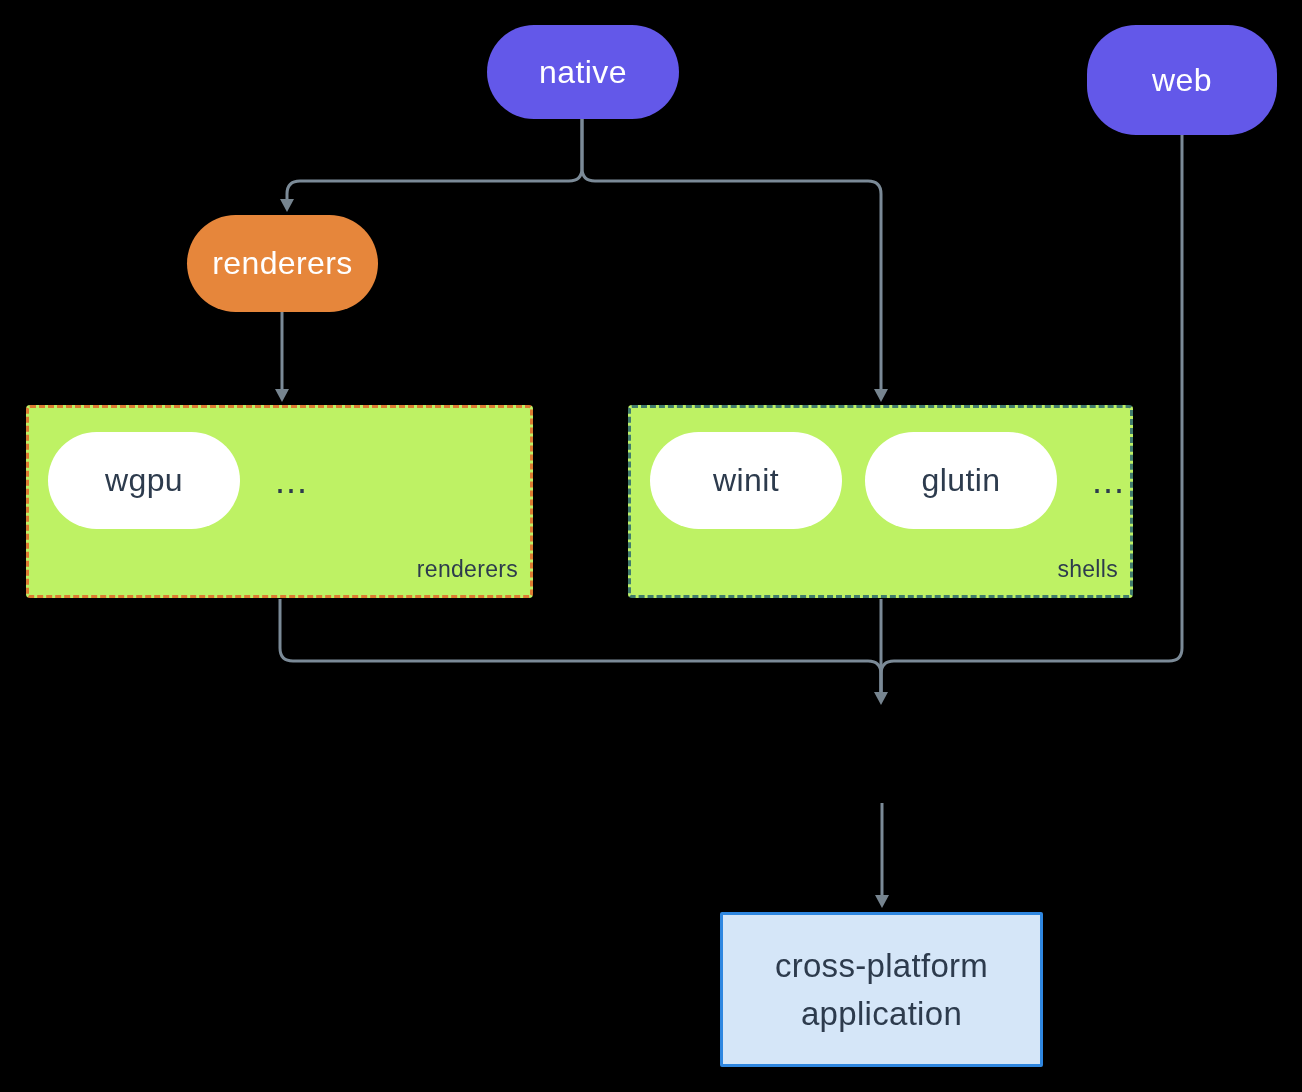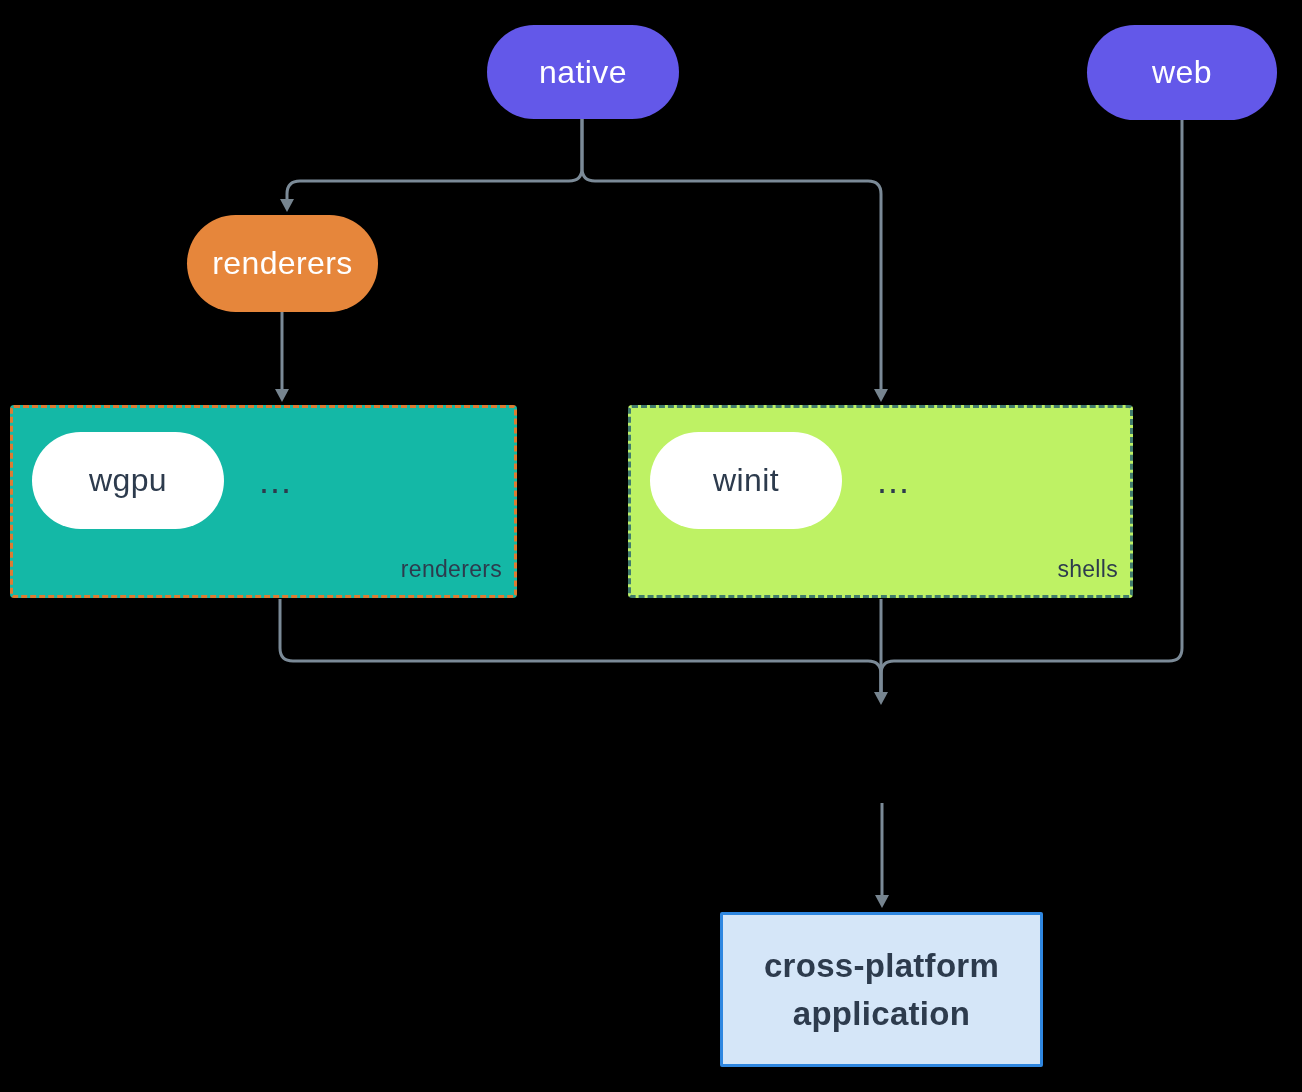--- a/index.html
+++ b/index.html
@@ -38,35 +38,35 @@
     font-size: 32px;
     letter-spacing: 0.4px;
     color: #ffffff;
   }
   .pill.purple { background: #6358e9; align-items: center; }
   .pill.orange { background: #e6863b; }
   .pill.blue   { background: #2e86d8; }
   .pill.white  { background: #ffffff; color: #2d3b4d; position: static; }
 
   #node-native   { left: 487px; top: 25px;  width: 192px; height: 94px; }
-  #node-web      { left: 1087px; top: 25px; width: 190px; height: 95px; }
+  #node-web      { left: 1087px; top: 25px; width: 190px; height: 110px; }
   #node-graphics { left: 187px; top: 215px; width: 191px; height: 97px; }
   #node-iced     { left: 787px; top: 709px; width: 190px; height: 94px; }
 
   .group {
     position: absolute;
     box-sizing: border-box;
     border-radius: 4px;
     width: 507px;
     height: 193px;
     top: 405px;
   }
   #group-renderers {
-    left: 10px;
-    background: #14b8a6;
+    left: 26px;
+    background: #bef264;
     border: 3px dashed #dd7b33;
   }
   #group-shells {
     left: 628px;
     background: #bef264;
     border: 3px dashed #417c6d;
     width: 505px;
   }
   .group-pills {
     position: absolute;
@@ -106,21 +106,20 @@
     border-radius: 2px;
     display: flex;
     align-items: center;
     justify-content: center;
     text-align: center;
     color: #2d3b4d;
     font-size: 33px;
     line-height: 1.45;
     letter-spacing: 0.3px;
     padding: 0 18px;
-    font-weight: bold;
   }
 </style>
 </head>
 <body>
 
 <div id="canvas">
 
   <svg class="connectors" viewBox="0 0 1302 1092">
 
     <path d="M582,119 V168 Q582,181 569,181 H300 Q287,181 287,194 V199"></path>
@@ -163,20 +162,23 @@
       <span class="ellipsis">...</span>
     </div>
     <span class="group-label">renderers</span>
   </div>
 
   <div id="group-shells" class="group">
     <div class="group-pills">
       <div class="pill white">
         <span>winit</span>
       </div>
+      <div class="pill white">
+        <span>glutin</span>
+      </div>
       <span class="ellipsis">...</span>
     </div>
     <span class="group-label">shells</span>
   </div>
 
 
   <div id="node-application">
     <span>cross-platform application</span>
   </div>
 

